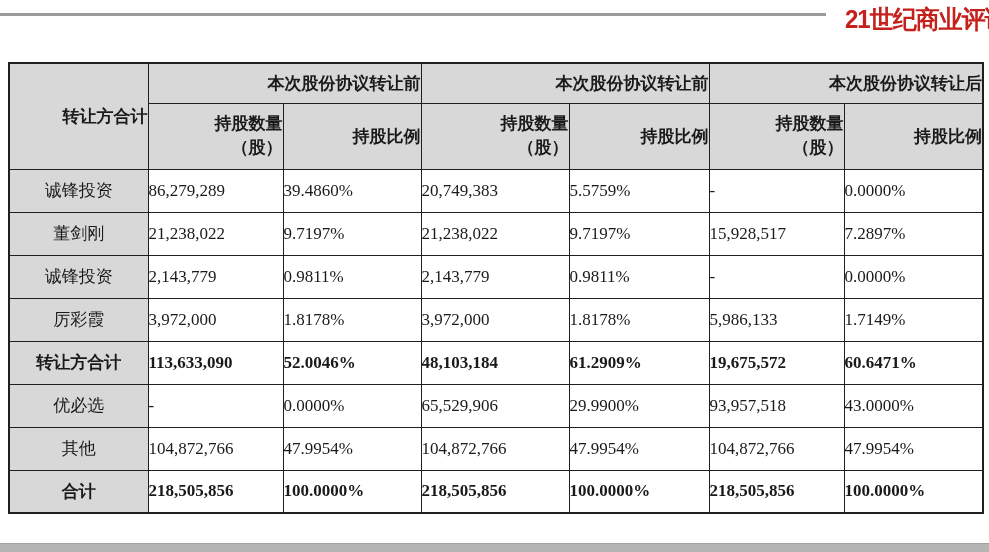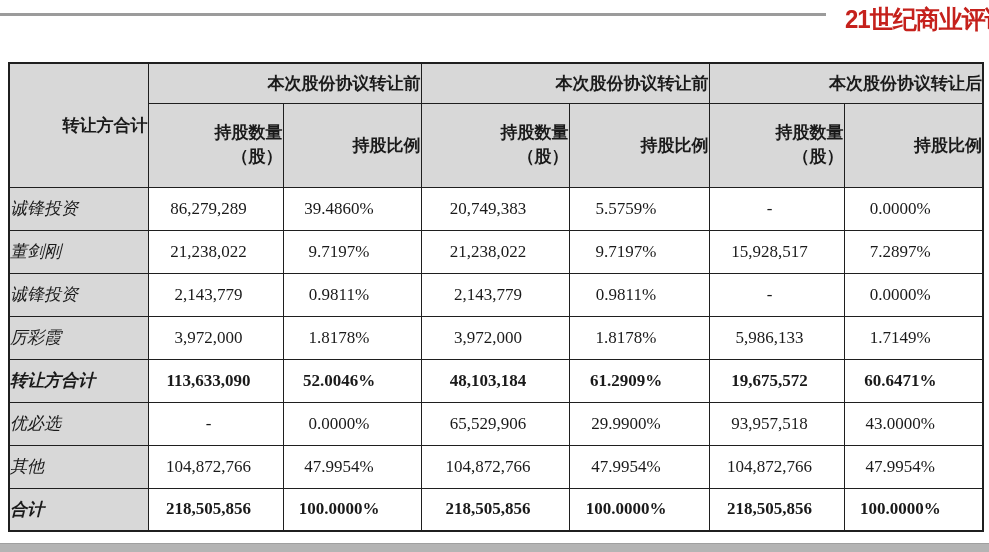--- a/index.html
+++ b/index.html
@@ -49,31 +49,30 @@
   }
   table.holdings { border: 2px solid #1f1f1f; }
   .hdr {
     background: #d8d8d8;
     font-weight: bold;
     text-align: right;
     vertical-align: middle;
     font-size: 17px;
   }
   tr.group-row { height: 40px; }
-  tr.sub-row { height: 84px; }
+  tr.sub-row { height: 66px; }
   tr.data-row { height: 43px; }
   .name-cell {
     background: #d8d8d8;
-    text-align: left;
+    text-align: center;
     vertical-align: middle;
-    font-style: italic;
   }
   .num-cell {
     background: #ffffff;
-    text-align: center;
+    text-align: left;
     vertical-align: middle;
   }
   .col-qty { padding-right: 14px; }
   .col-pct { padding-right: 26px; font-family: Liberation Serif, serif; }
   tr.bold-row td { font-weight: bold; }
   .sub-line { line-height: 24px; }
 </style>
 </head>
 <body>
 

